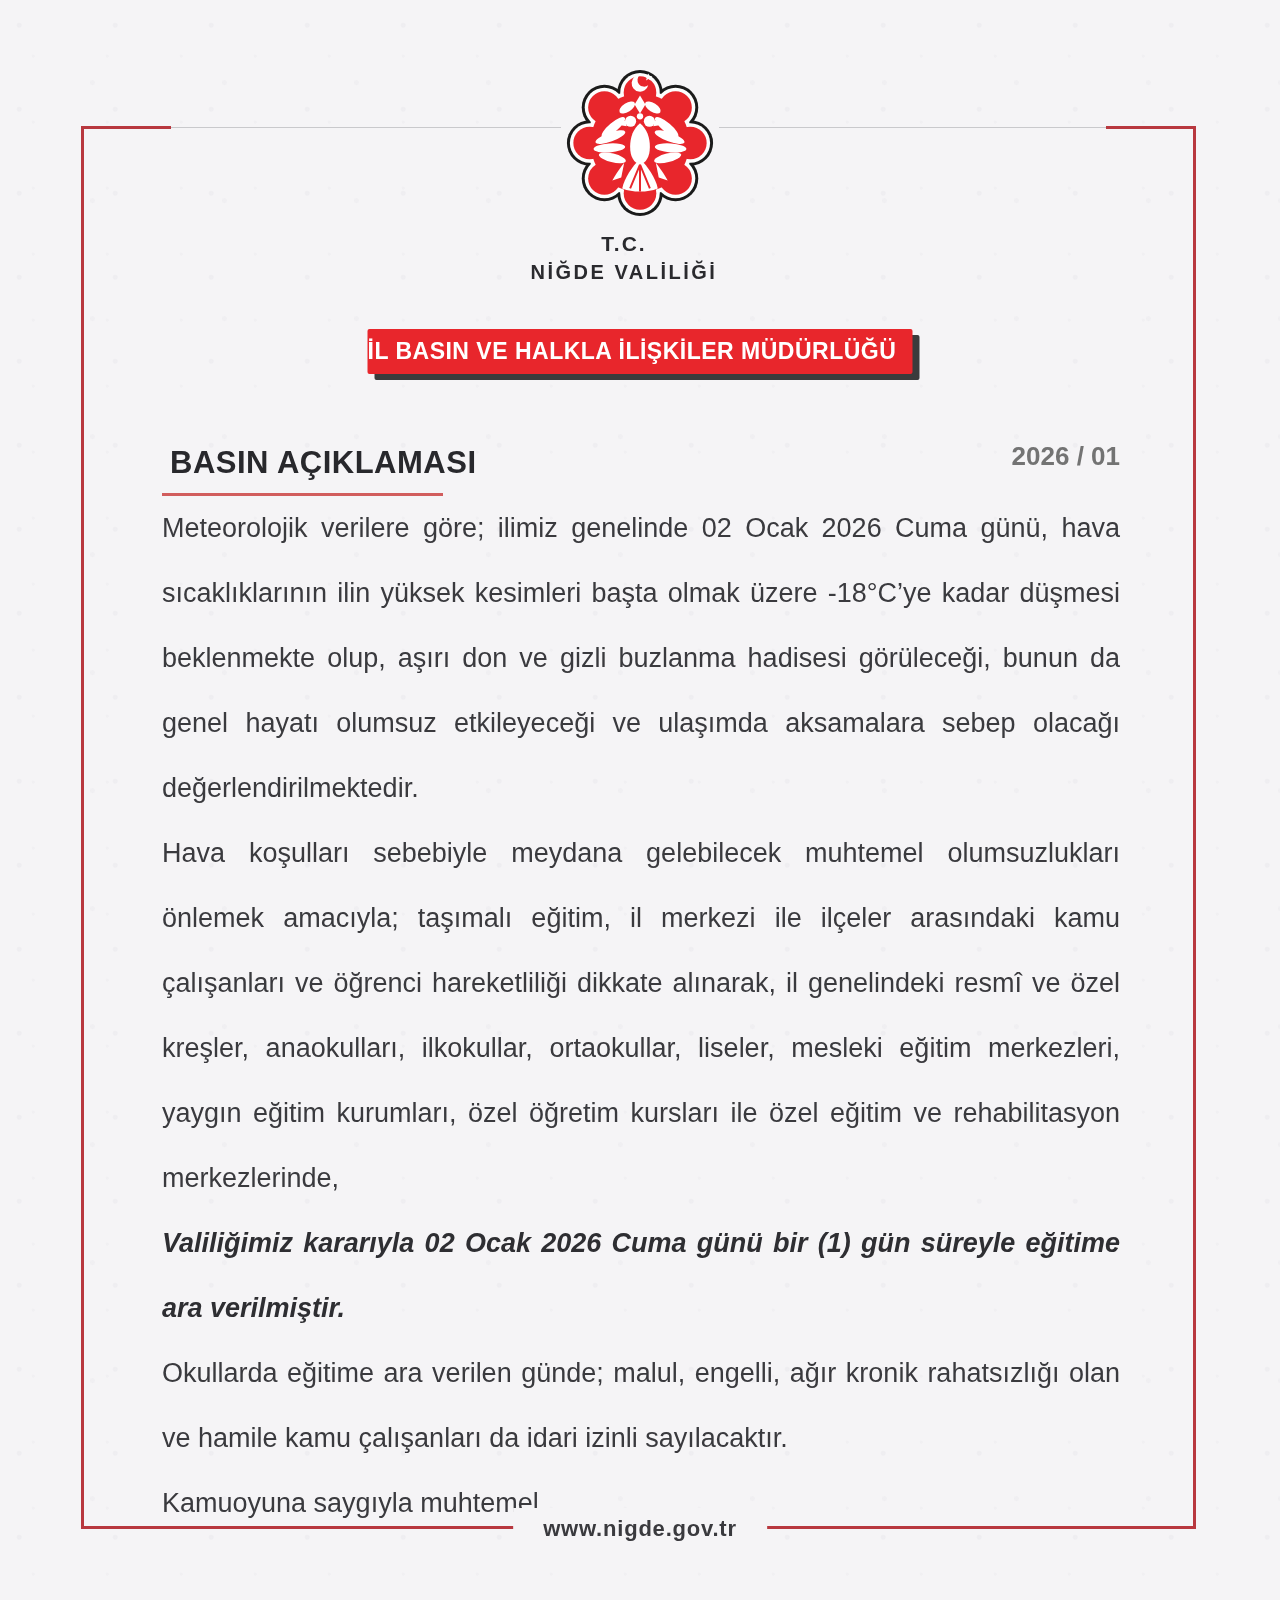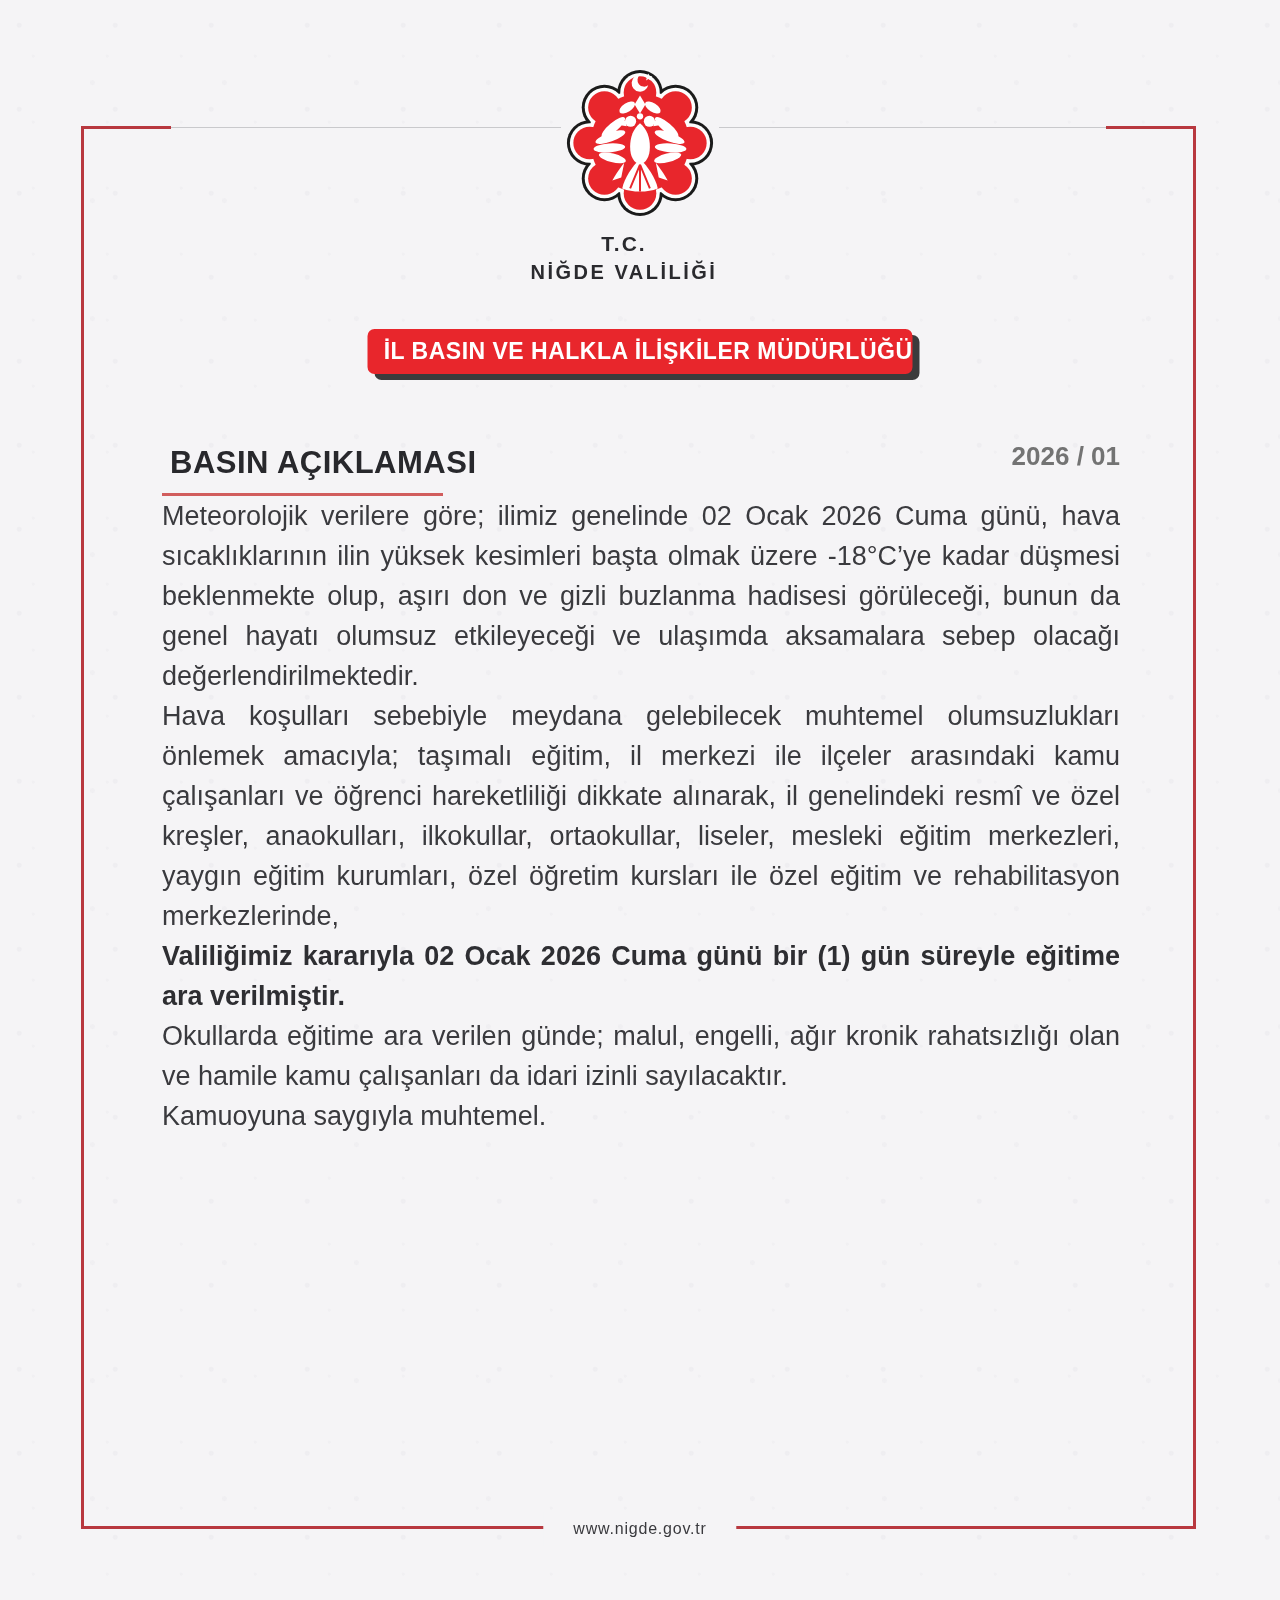--- a/index.html
+++ b/index.html
@@ -55,22 +55,22 @@
   }
   .org-prefix{font-size:21px;font-weight:800;letter-spacing:2px;}
   .org-name{font-size:20px;font-weight:800;letter-spacing:2.5px;margin-top:5px;}
 
   
   .banner{
     position:absolute;left:50%;top:329px;transform:translateX(-50%);
     width:545px;height:45px;
     background:#e8262c;
     box-shadow:7px 6px 0 0 #3b3b3c;
-    display:flex;align-items:center;justify-content:flex-end;
-    border-radius:7px;z-index:2;
+    display:flex;align-items:center;justify-content:flex-start;
+    border-radius:2px;z-index:2;
   }
   .banner span{
     color:#ffffff;font-size:23px;font-weight:700;letter-spacing:0.5px;
     white-space:nowrap;
   }
 
   
   .content{
     position:absolute;left:162px;top:437px;width:958px;color:#37373b;
   }
@@ -79,38 +79,38 @@
   }
   .doc-title{
     margin:8px;font-size:31px;font-weight:800;letter-spacing:0.5px;color:#28282c;
   }
   .title-underline{
     width:281px;height:3px;background:#d15d5d;margin-top:12px;
   }
   .refno{font-size:26px;font-weight:700;color:#737373;padding-top:4px;text-align:right;}
 
   .content p{
-    margin:0;font-size:27px;line-height:40px;text-align:justify;color:#3a3a3e;
+    margin:0;font-size:27px;line-height:65px;text-align:justify;color:#3a3a3e;
   }
   .p1{margin-top:22px;}
   .p2{margin-top:44px;}
   .p3{margin-top:48px;}
   .p4{margin-top:48px;text-align:left;}
   .emphasis{
     display:inline-block;width:100%;
-    font-weight:800;text-align:justify;color:#2e2e32;
+    font-weight:800;font-style:italic;text-align:justify;color:#2e2e32;
   }
 
   
   .footer{
     position:absolute;left:50%;top:1529px;transform:translate(-50%,-50%);
     background:#f5f4f6;padding:8px 30px;z-index:2;
   }
   .footer .site{
-    font-size:16px;color:#3a3a3e;letter-spacing:0.8px;font-weight:400;
+    font-size:22px;color:#3a3a3e;letter-spacing:0.8px;font-weight:700;
     white-space:nowrap;cursor:pointer;
   }
 </style>
 </head>
 <body>
 
 <div class="page">
 
   <div class="frame"></div>
   <div class="frame-topline"></div>

